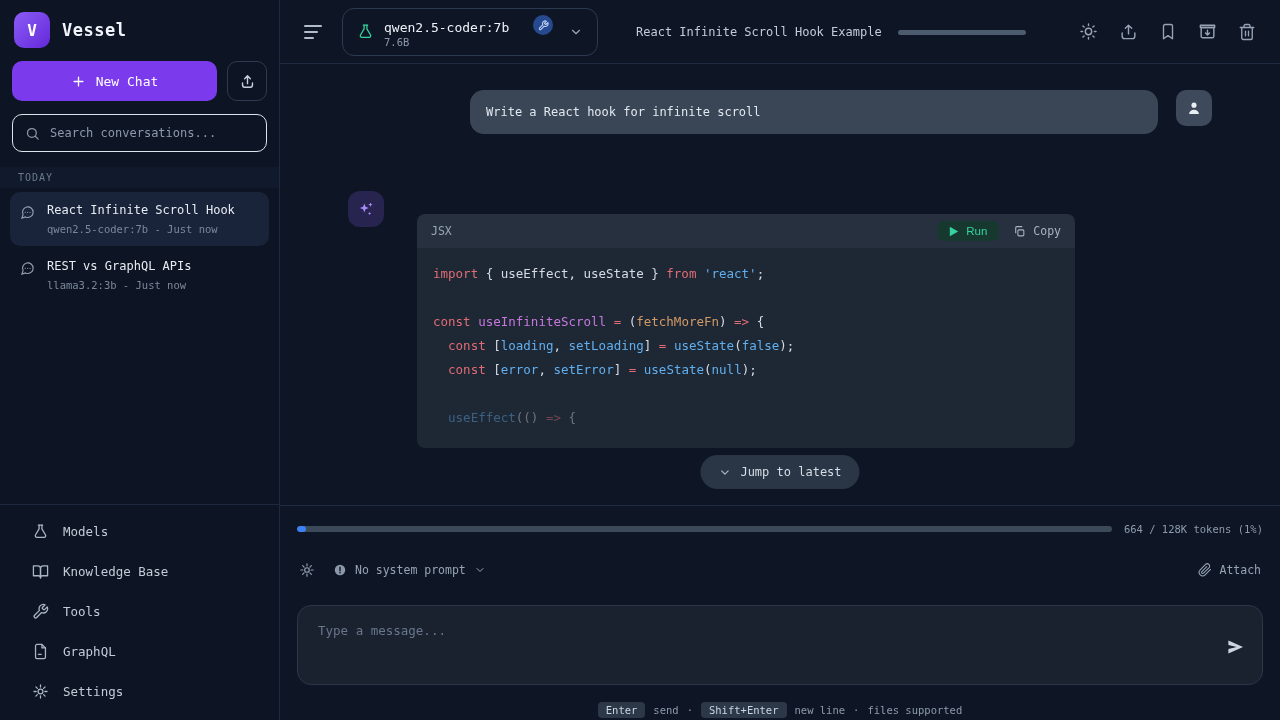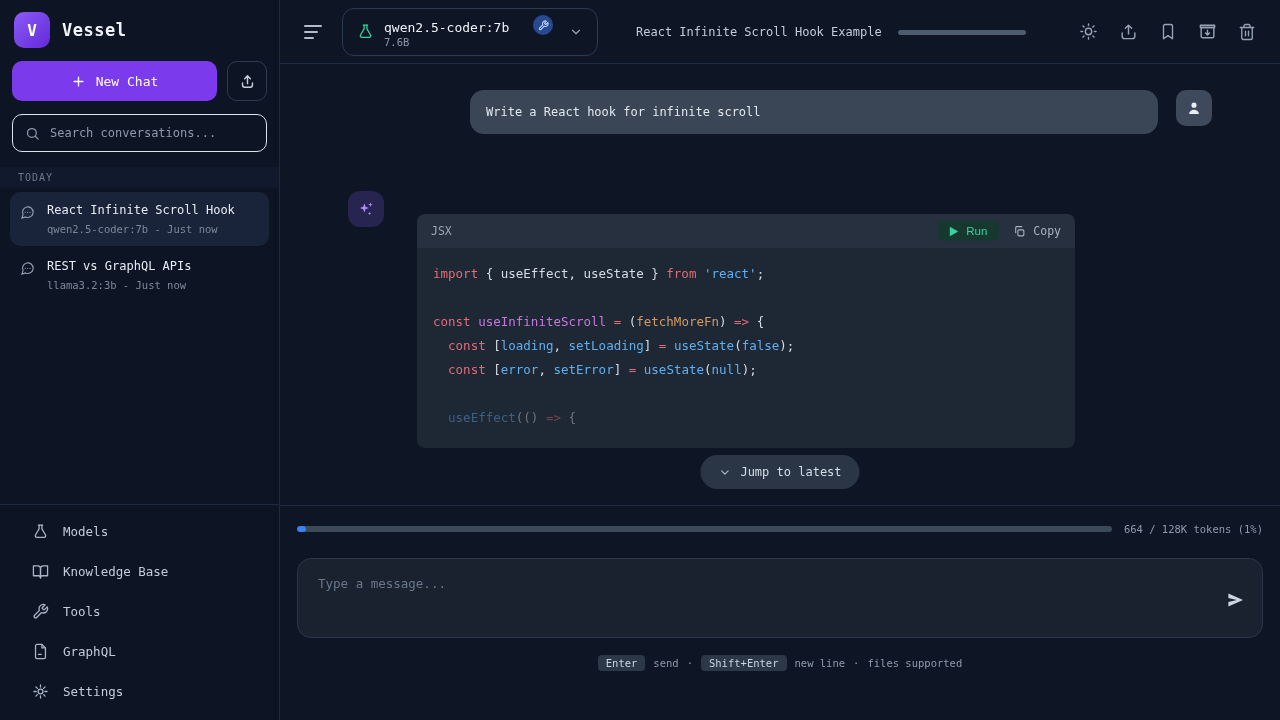--- a/index.html
+++ b/index.html
@@ -350,20 +350,46 @@
     </section>
 
     <section class="composer">
       <div class="token-row">
         <div class="token-track">
             <div class="token-fill"></div>
           </div>
         <span class="token-label">664 / 128K tokens (1%)</span>
       </div>
 
+      <div class="controls-row">
+        <div class="ctrl-left">
+          <span style="display:flex;cursor:pointer;">
+            <svg width="16" height="16" viewBox="0 0 24 24" fill="none" stroke="currentColor" stroke-width="1.8" stroke-linecap="round">
+                <circle cx="12" cy="12" r="3.4"></circle>
+                <path d="M12 2.8v3M12 18.2v3M2.8 12h3M18.2 12h3M5.5 5.5l2.1 2.1M16.4 16.4l2.1 2.1M18.5 5.5l-2.1 2.1M7.6 16.4l-2.1 2.1"></path>
+              </svg>
+          </span>
+          <div class="sys-prompt">
+            <svg width="14" height="14" viewBox="0 0 24 24">
+                <circle cx="12" cy="12" r="9" fill="#8b98a9"></circle>
+                <path d="M12 7.2v6M12 16.2v.8" stroke="#0e1626" stroke-width="2.4" stroke-linecap="round"></path>
+              </svg>
+            <span>No system prompt</span>
+            <svg width="12" height="12" viewBox="0 0 24 24" fill="none" stroke="currentColor" stroke-width="2" stroke-linecap="round" stroke-linejoin="round">
+                <path d="M6 9l6 6 6-6"></path>
+              </svg>
+          </div>
+        </div>
+        <div class="ctrl-right">
+          <svg width="14" height="14" viewBox="0 0 24 24" fill="none" stroke="currentColor" stroke-width="1.8" stroke-linecap="round" stroke-linejoin="round">
+              <path d="M21.44 11.05l-9.19 9.19a6 6 0 0 1-8.49-8.49l9.19-9.19a4 4 0 0 1 5.66 5.66l-9.2 9.19a2 2 0 0 1-2.83-2.83l8.49-8.48"></path>
+            </svg>
+          <span>Attach</span>
+        </div>
+      </div>
 
       <div class="input-wrap">
         <textarea class="msg-input" placeholder="Type a message..." style=""></textarea>
         <button class="send-btn">
           <svg width="19" height="19" viewBox="0 0 24 24" fill="currentColor">
               <path d="M3 20.2v-5.7l10.5-2.5L3 9.5V3.8L21.5 12z"></path>
             </svg>
         </button>
       </div>
 

